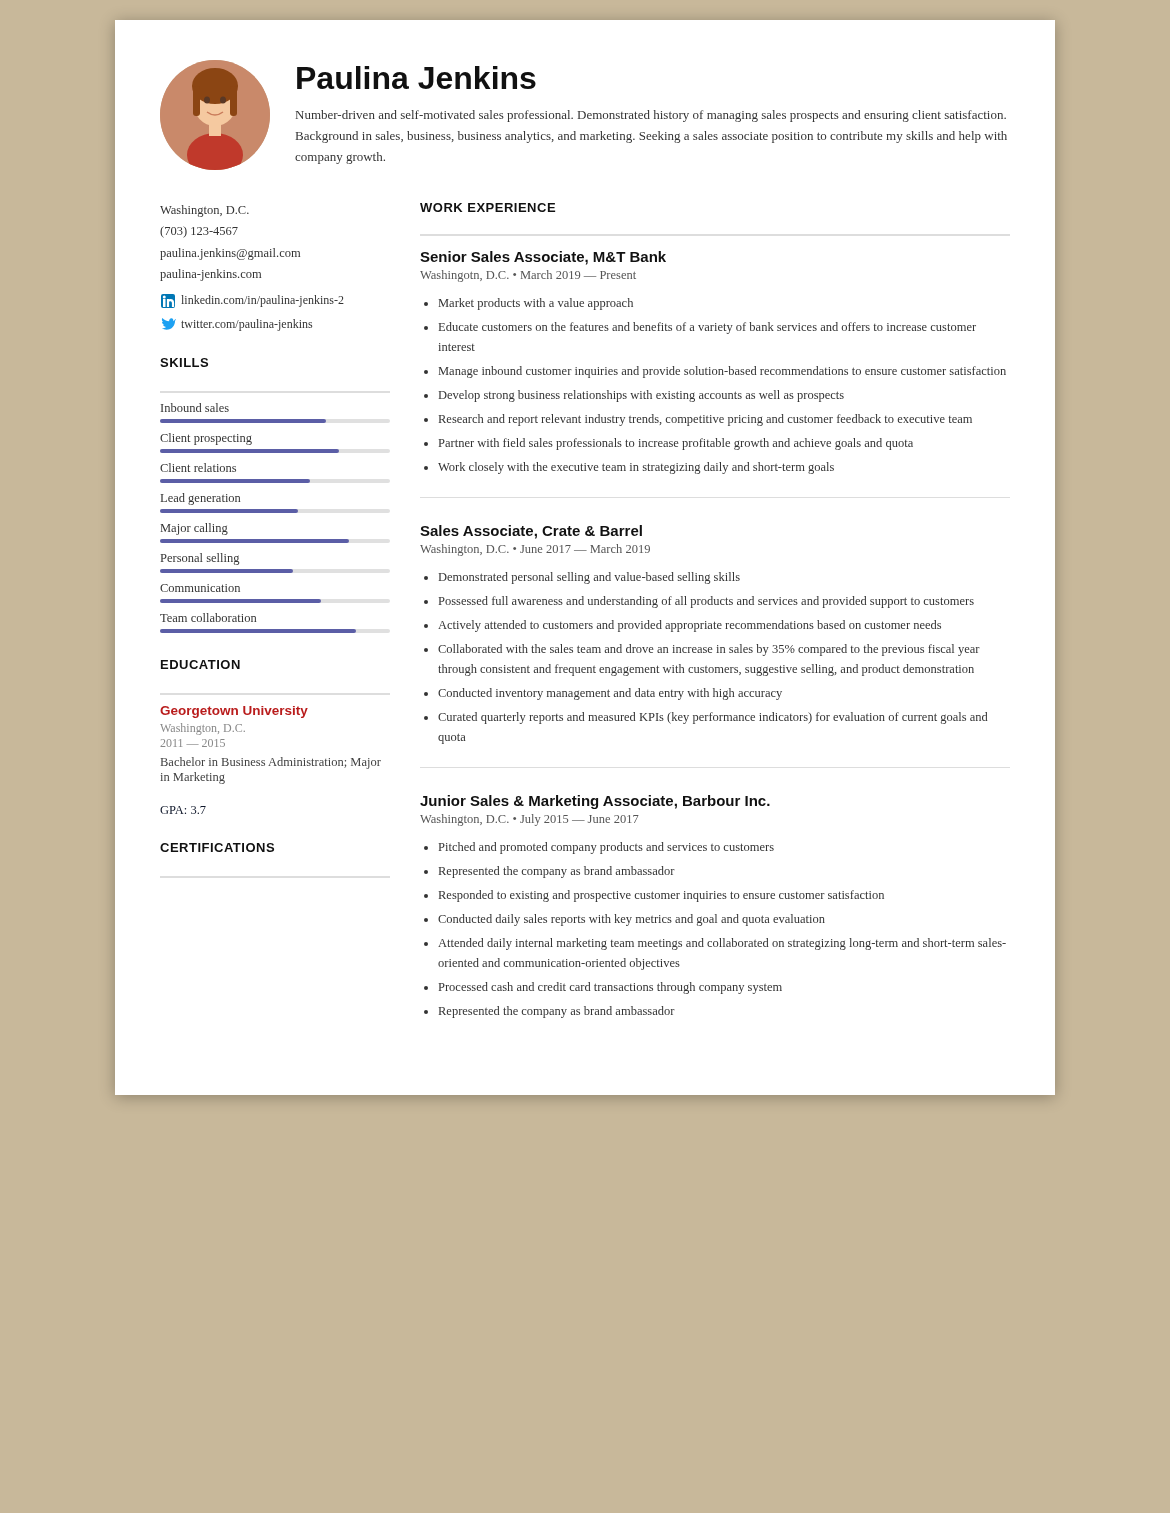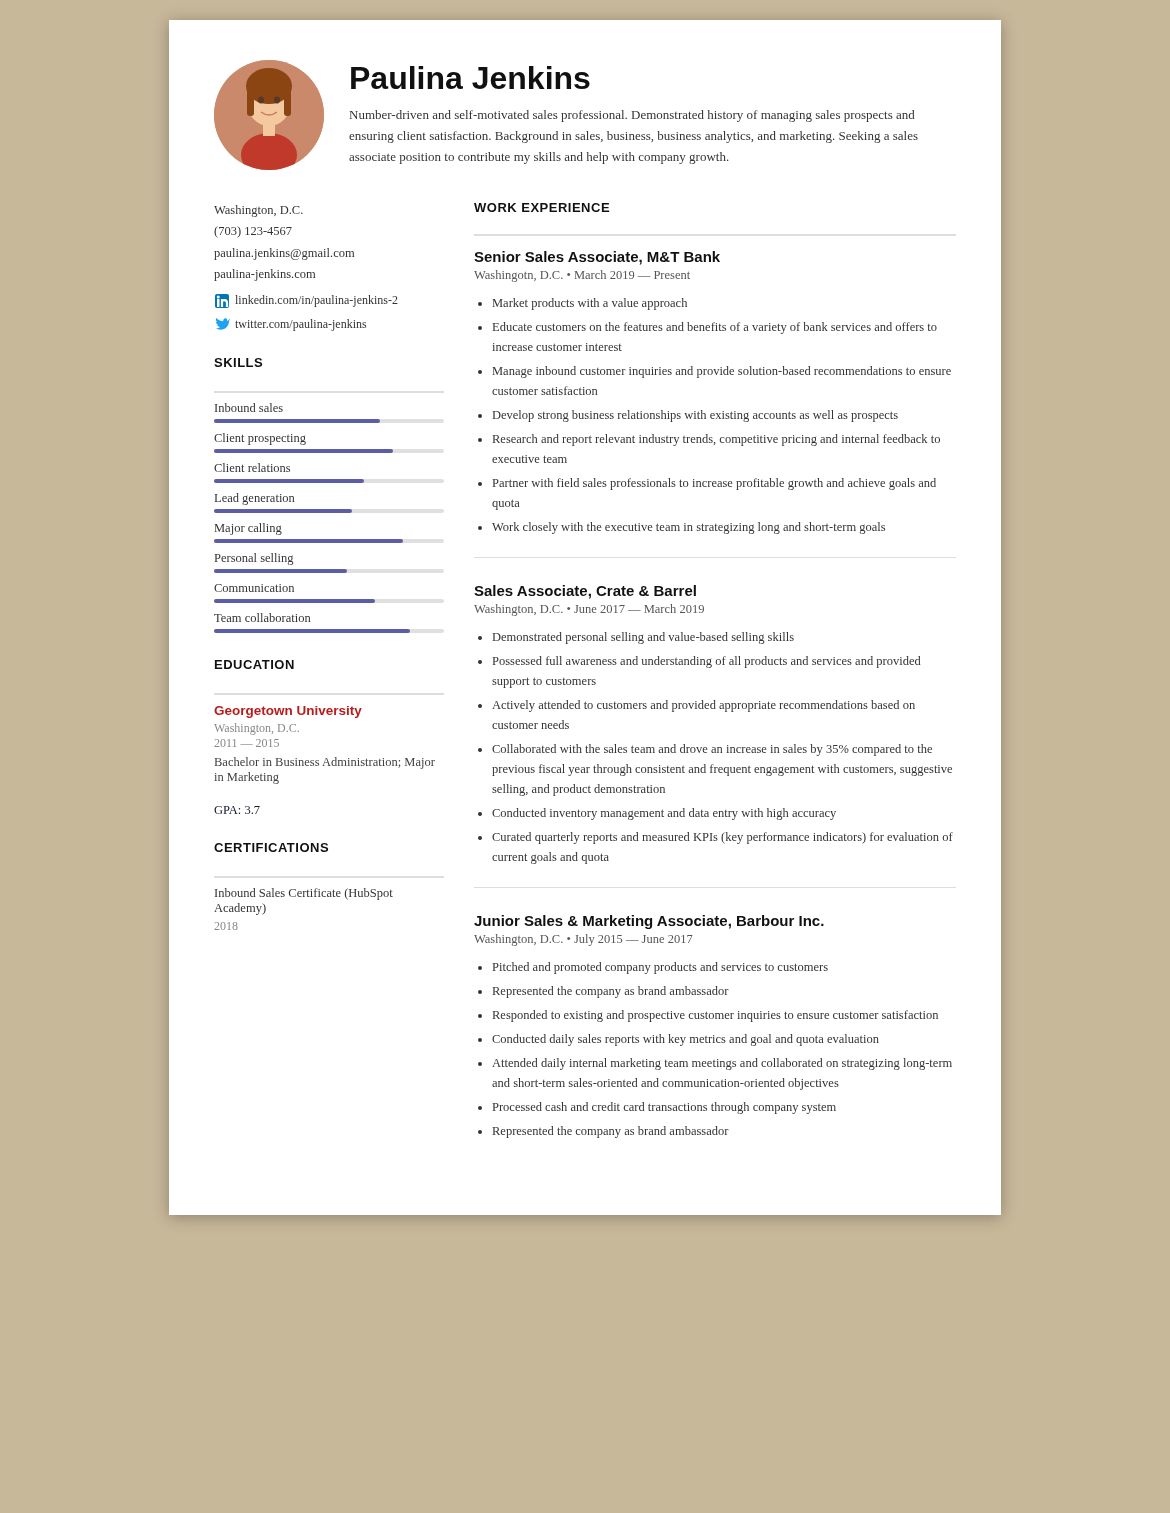--- a/index.html
+++ b/index.html
@@ -6,21 +6,21 @@
     body {
       font-family: Georgia, 'Times New Roman', serif;
       background: #c8b89a;
       display: flex;
       justify-content: center;
       align-items: flex-start;
       padding: 20px;
       min-height: 100vh;
     }
     .resume-wrapper {
-      width: 832px;
+      width: 940px;
       background: #fff;
       box-shadow: 0 2px 15px rgba(0,0,0,0.3);
       padding: 40px 45px 50px 45px;
     }
     
     .header {
       display: flex;
       align-items: flex-start;
       margin-bottom: 30px;
     }
@@ -324,44 +324,38 @@
         <div class="section-title">EDUCATION</div>
         <div class="edu-school">Georgetown University</div>
         <div class="edu-location">Washington, D.C.</div>
         <div class="edu-years">2011 — 2015</div>
         <div class="edu-degree">Bachelor in Business Administration; Major in Marketing</div>
         <div class="edu-gpa">GPA: 3.7</div>
       </div>
 
       <div class="cert-section">
         <div class="section-title">CERTIFICATIONS</div>
-        <div id="certs-container">
-            <div>
-      <div class="cert-name">Inbound Sales Certificate (HubSpot Academy)</div>
-      <div class="cert-year">2018</div>
-    </div>
-          </div>
       </div>
 
     </div>
 
     <div class="right-col">
       <div class="work-section-title">WORK EXPERIENCE</div>
       <div id="jobs-container">
           <div class="job">
       <div class="job-title">Senior Sales Associate, M&amp;T Bank</div>
       <div class="job-meta">Washingotn, D.C. • March 2019 — Present</div>
       <ul>
               <li>Market products with a value approach</li>
               <li>Educate customers on the features and benefits of a variety of bank services and offers to increase customer interest</li>
               <li>Manage inbound customer inquiries and provide solution-based recommendations to ensure customer satisfaction</li>
               <li>Develop strong business relationships with existing accounts as well as prospects</li>
-              <li>Research and report relevant industry trends, competitive pricing and internal feedback to executive team</li>
+              <li>Research and report relevant industry trends, competitive pricing and customer feedback to executive team</li>
               <li>Partner with field sales professionals to increase profitable growth and achieve goals and quota</li>
-              <li>Work closely with the executive team in strategizing long and short-term goals</li>
+              <li>Work closely with the executive team in strategizing daily and short-term goals</li>
             </ul>
       <hr class="job-divider">
     </div>
           <div class="job">
       <div class="job-title">Sales Associate, Crate &amp; Barrel</div>
       <div class="job-meta">Washington, D.C. • June 2017 — March 2019</div>
       <ul>
               <li>Demonstrated personal selling and value-based selling skills</li>
               <li>Possessed full awareness and understanding of all products and services and provided support to customers</li>
               <li>Actively attended to customers and provided appropriate recommendations based on customer needs</li>

